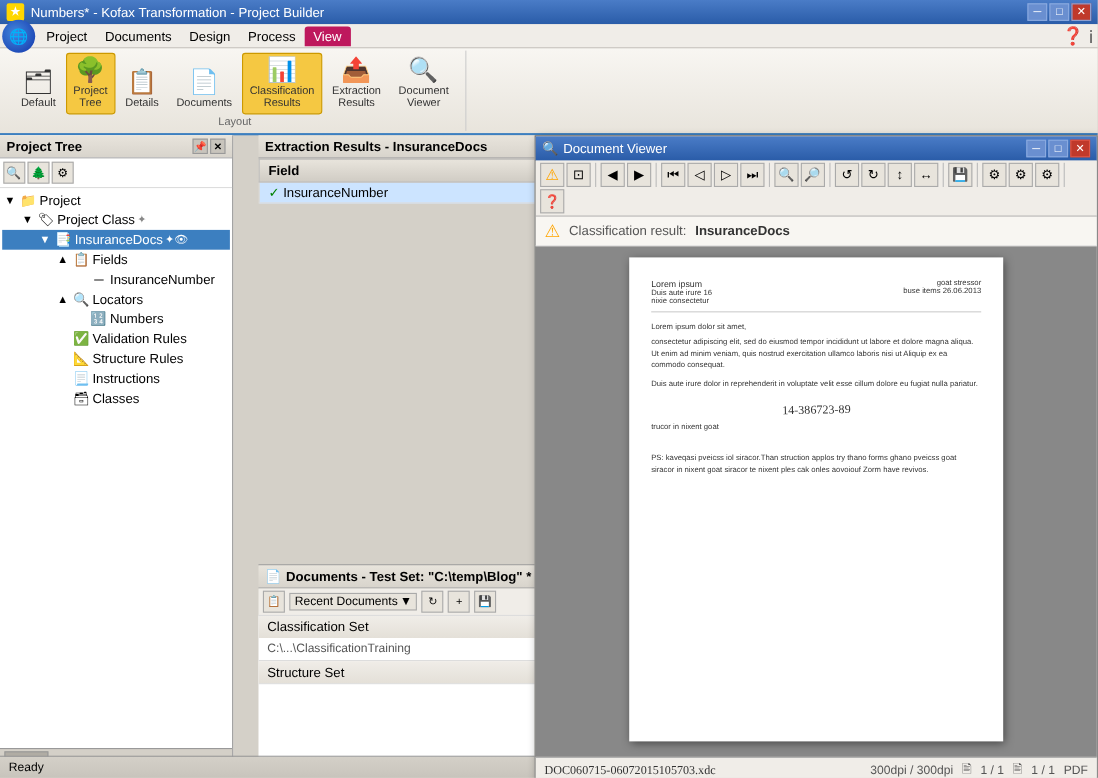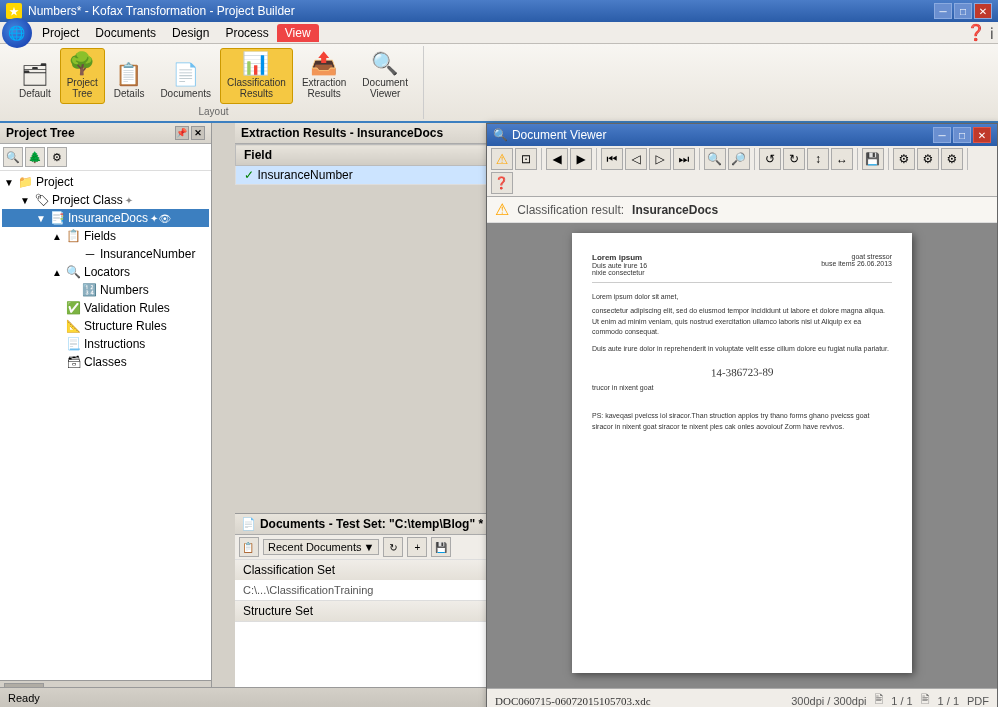--- a/index.html
+++ b/index.html
@@ -30,21 +30,21 @@
       border-bottom: 1px solid #c0bdb8;
     }
     .menu-item {
       padding: 2px 8px;
       height: 100%;
       display: flex;
       align-items: center;
       cursor: pointer;
       font-size: 12px;
     }
-    .menu-item.active { background: #ef4444; color: white; border-radius: 3px 3px 0 0; }
+    .menu-item.active { background: #be185d; color: white; border-radius: 3px 3px 0 0; }
     .menu-left { display: flex; align-items: center; }
     .app-globe { width: 30px; height: 30px; margin: 2px; background: radial-gradient(circle at 40% 40%, #4488dd, #1133aa); border-radius: 50%; display: flex; align-items: center; justify-content: center; color: white; font-size: 14px; }
 
     
     .ribbon {
       background: linear-gradient(to bottom, #f8f6f2, #e8e4dc);
       border-bottom: 2px solid #3c7fc0;
       display: flex;
       align-items: stretch;
       padding: 2px 4px;
@@ -618,21 +618,21 @@
       <span class="class-icon">⚠</span>
       <span class="class-label">Classification result:</span>
       <span class="class-value">InsuranceDocs</span>
     </div>
 
     <div class="doc-viewer-content">
       <div class="doc-page">
 
         <div style="display:flex;justify-content:space-between;margin-bottom:6px;">
           <div>
-            <div style="font-weight:bold;font-size:8px;">Lorem ipsum</div>
+            <div style="font-weight:normal;font-size:8px;">Lorem ipsum</div>
             <div>Duis aute irure 16</div>
             <div>nixie consectetur</div>
           </div>
           <div style="text-align:right;">
             <div>goat stressor</div>
             <div>buse items 26.06.2013</div>
           </div>
         </div>
         <div style="border-top:1px solid #ccc;margin:4px 0;"></div>
 

